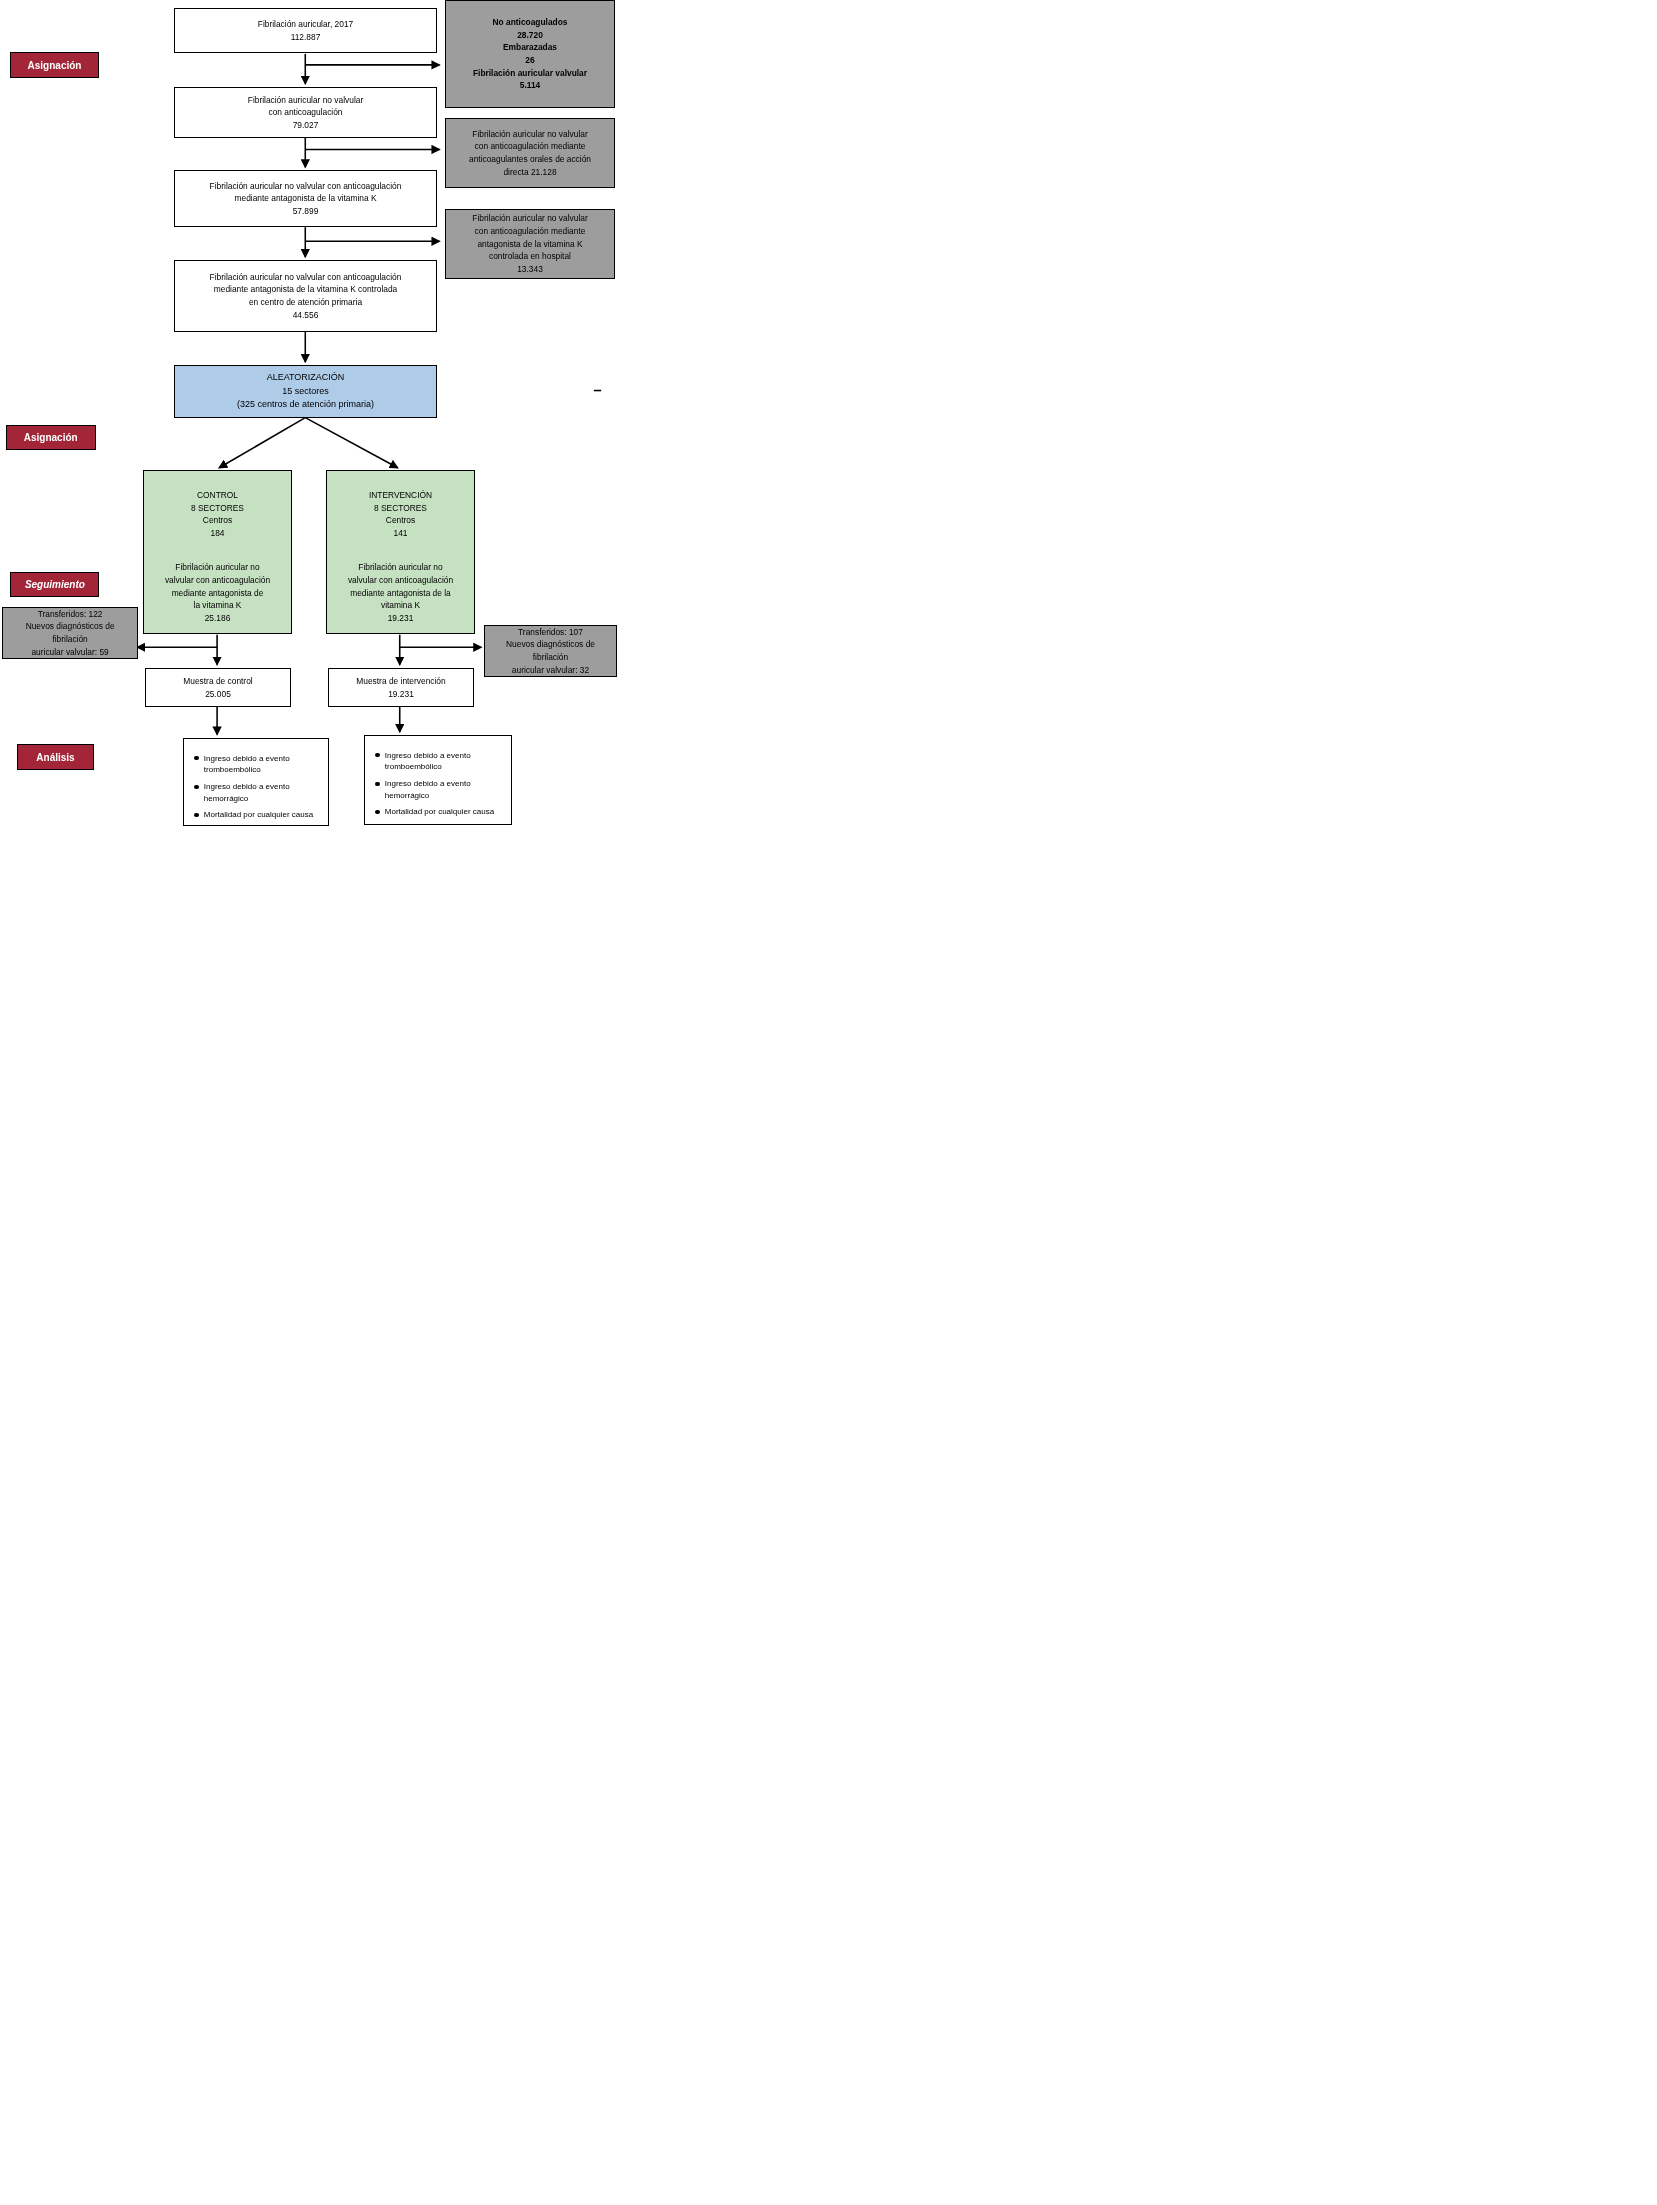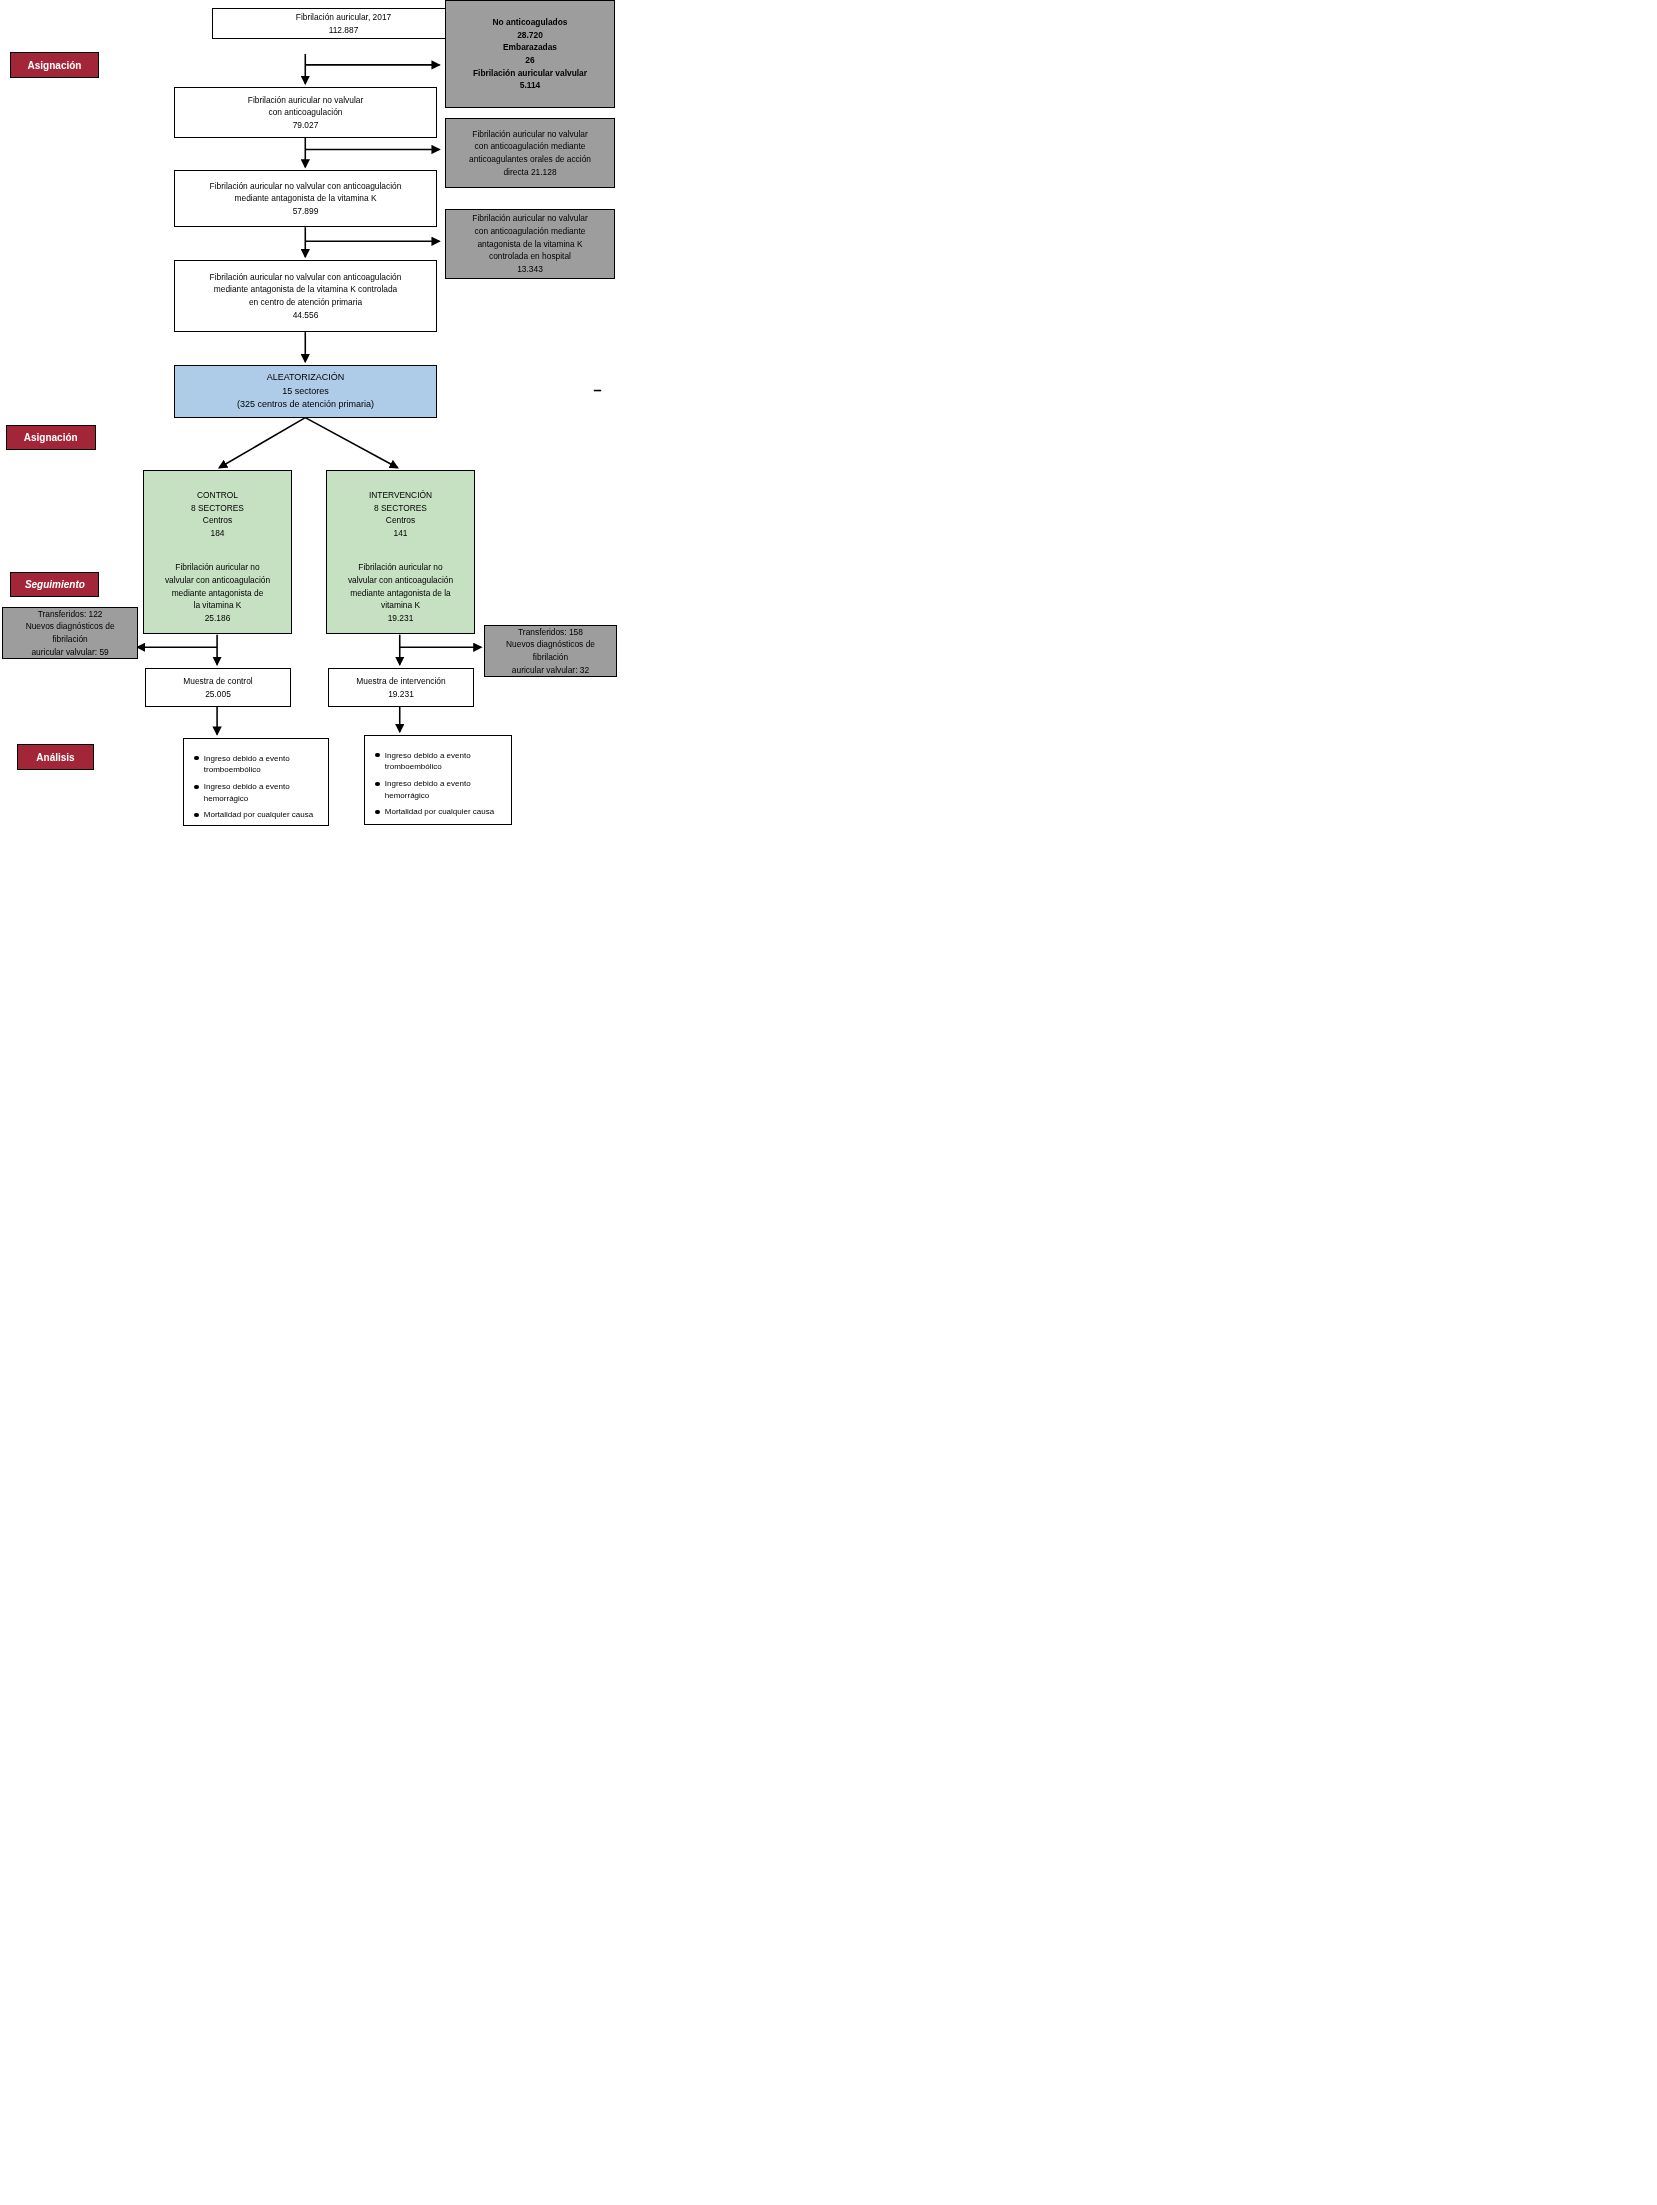--- a/index.html
+++ b/index.html
@@ -126,21 +126,21 @@
   <div class="stage-label" style="left:5.7px; top:425px; width:90px; height:25px;">
     <span class="multiline">Asignación</span>
   </div>
   <div class="stage-label" style="left:10.4px; top:572px; width:89px; height:24.5px;font-style:italic;">
     <span class="multiline">Seguimiento</span>
   </div>
   <div class="stage-label" style="left:17px; top:744px; width:77px; height:26px;">
     <span class="multiline">Análisis</span>
   </div>
 
-  <div class="box white-box" style="left:174px; top:8.4px; width:263px; height:31px;margin-left:38px;">
+  <div class="box white-box" style="left:174px; top:8.4px; width:263px; height:45px;">
     <span class="multiline">Fibrilación auricular, 2017
 112.887</span>
   </div>
   <div class="box white-box" style="left:174px; top:87px; width:263px; height:51px;">
     <span class="multiline">Fibrilación auricular no valvular
 con anticoagulación
 79.027</span>
   </div>
   <div class="box white-box" style="left:174px; top:170px; width:263px; height:57px;">
     <span class="multiline">Fibrilación auricular no valvular con anticoagulación
@@ -205,21 +205,21 @@
 19.231</span>
   </div>
 
   <div class="box gray-box" style="left:2.1px; top:607px; width:136px; height:52px;">
     <span class="multiline">Transferidos: 122
 Nuevos diagnósticos de
 fibrilación
 auricular valvular: 59</span>
   </div>
   <div class="box gray-box" style="left:484px; top:625px; width:133px; height:52px;">
-    <span class="multiline">Transferidos: 158
+    <span class="multiline">Transferidos: 107
 Nuevos diagnósticos de
 fibrilación
 auricular valvular: 32</span>
   </div>
 
   <div class="box white-box" style="left:145px; top:668px; width:146px; height:39px;">
     <span class="multiline">Muestra de control
 25.005</span>
   </div>
   <div class="box white-box" style="left:328px; top:668px; width:146px; height:39px;">

